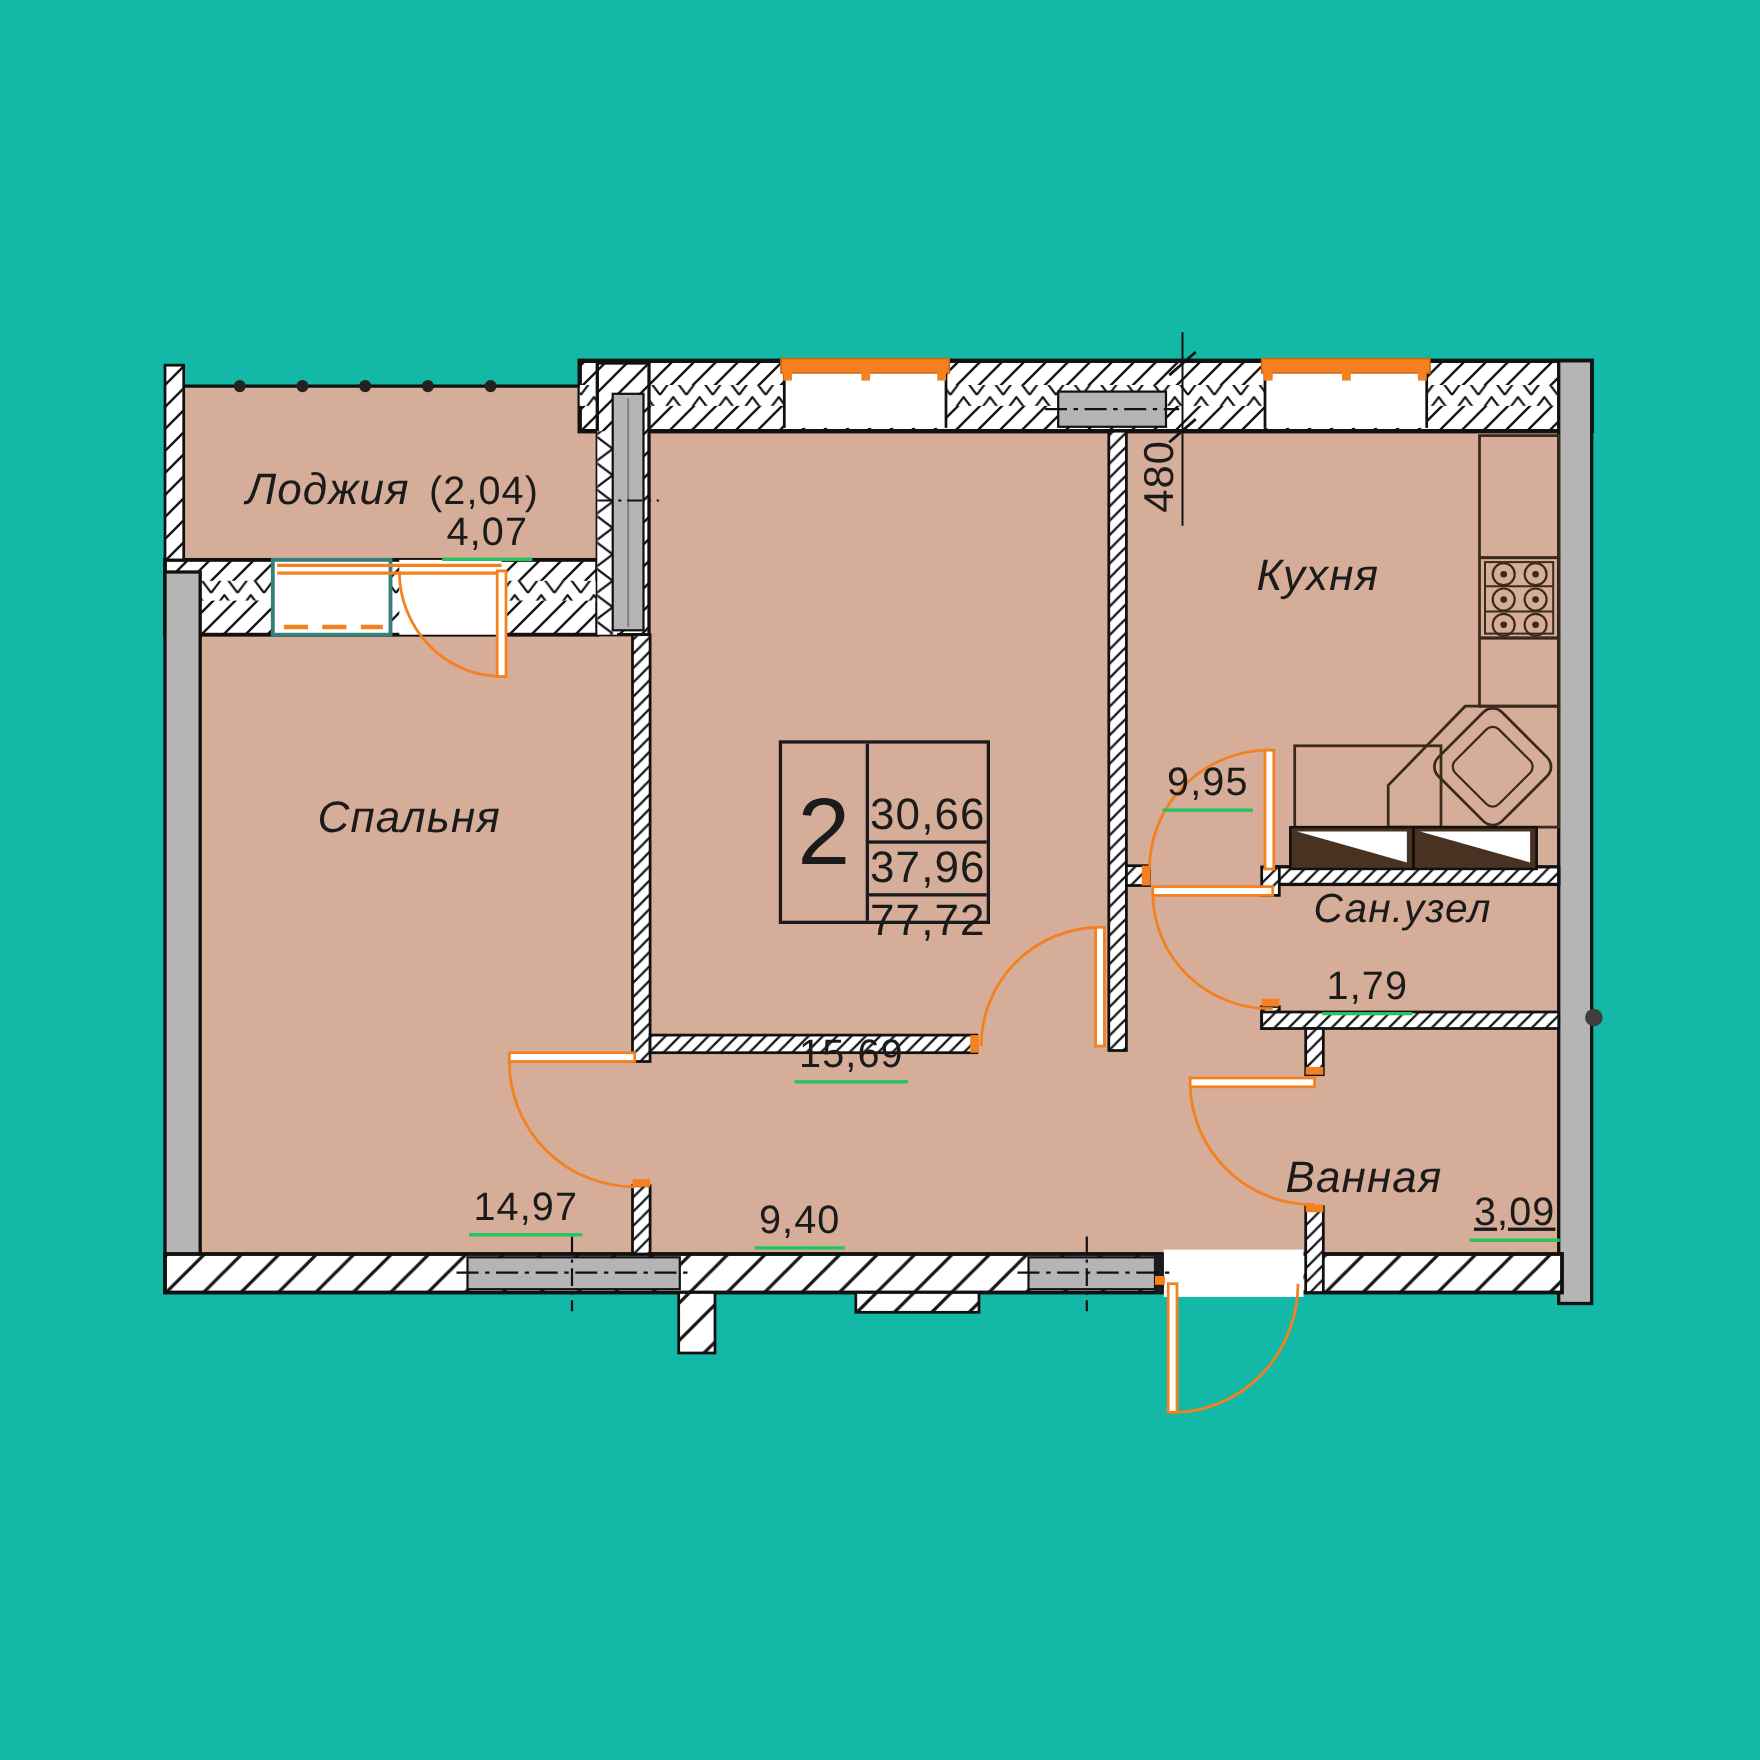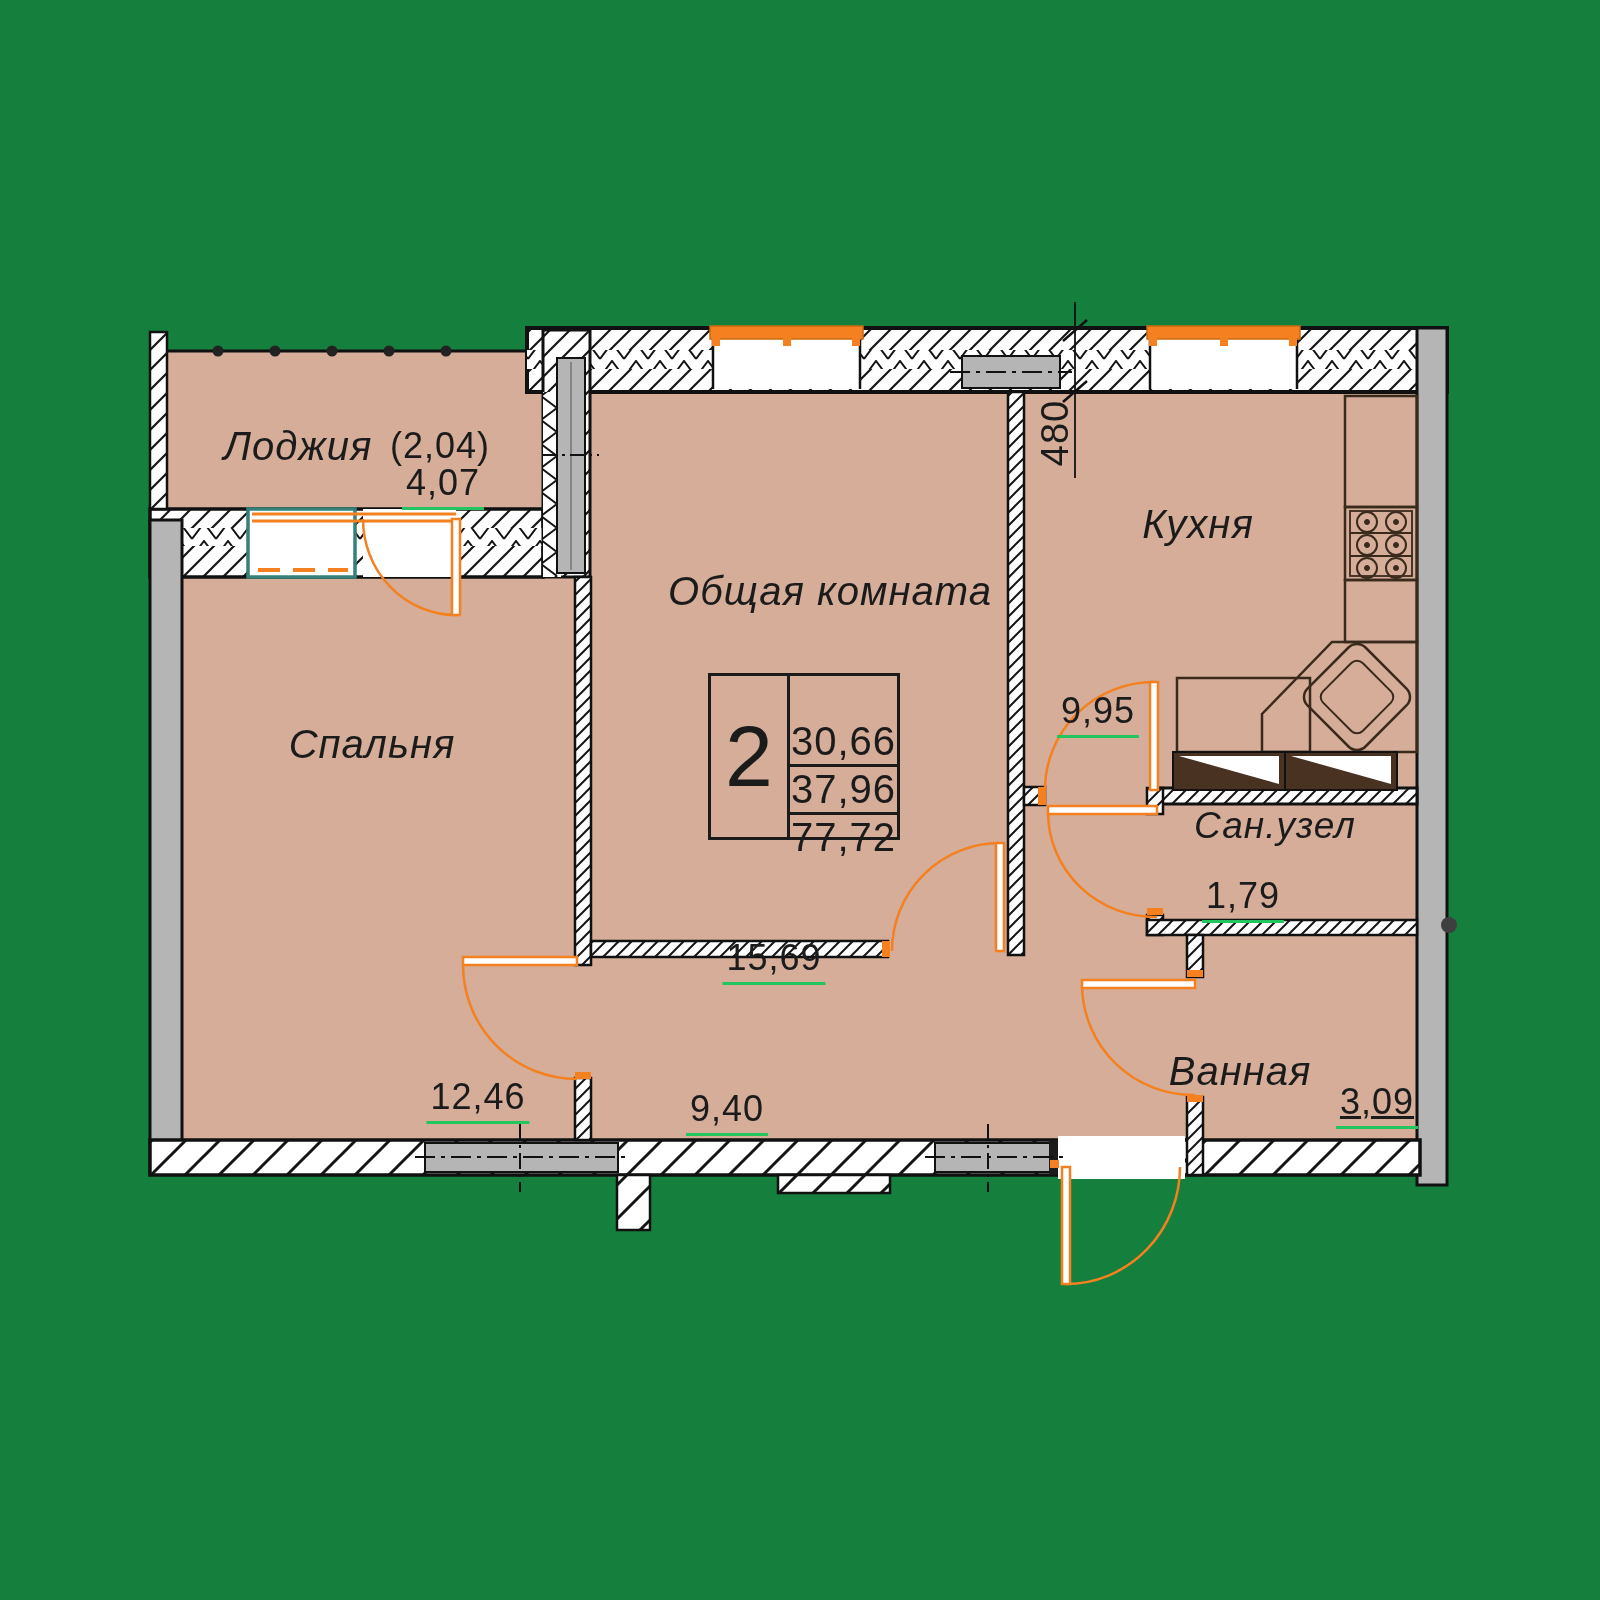--- a/index.html
+++ b/index.html
@@ -1,16 +1,16 @@
 <!DOCTYPE html>
 <html><head>
 <meta charset="utf-8">
 <style>
   html,body{margin:0;padding:0;background:#fff;}
-  .stage{position:relative;width:1600px;height:1600px;background:#15803d;overflow:hidden;
+  .stage{position:relative;width:1600px;height:1600px;background:#14b8a6;overflow:hidden;
          font-family:"Liberation Sans",sans-serif;color:#1b1b1b;}
   .stage svg{position:absolute;left:0;top:0;}
   .lbl{position:absolute;transform:translate(-50%,-50%);white-space:nowrap;
        font-family:"Liberation Sans",sans-serif;color:#1b1b1b;}
   .room{font-style:italic;font-size:40px;letter-spacing:1px;}
   .num{font-style:normal;font-size:36px;letter-spacing:1px;}
   .u{border-bottom:3px solid #22c55e;padding:0 4px 4px 4px;}
   .rot{transform:translate(-50%,-50%) rotate(-90deg);}
   .infobox{position:absolute;left:708px;top:673px;width:192px;height:167px;
            border:3px solid #1b1b1b;box-sizing:border-box;display:flex;background:transparent;}
@@ -268,23 +268,22 @@
       <line x1="1063" y1="402" x2="1087" y2="381" stroke-width="2.5"></line>
     </g>
   </g>
 </svg>
 
 <div class="lbl room" style="left:298px;top:446px;">Лоджия</div>
 <div class="lbl num" style="left:440px;top:446px;">(2,04)</div>
 <div class="lbl num" style="left:443px;top:483px;"><span class="u">4,07</span></div>
 
 <div class="lbl room" style="left:372px;top:732px;margin-top:12px;">Спальня</div>
-<div class="lbl num" style="left:478px;top:1097px;"><span class="u">12,46</span></div>
-
-<div class="lbl room" style="left:830px;top:591px;">Общая комната</div>
+<div class="lbl num" style="left:478px;top:1097px;"><span class="u">14,97</span></div>
+
 <div class="lbl num" style="left:774px;top:910px;margin-top:48px;"><span class="u">15,69</span></div>
 
 <div class="lbl room" style="left:1198px;top:524px;">Кухня</div>
 <div class="lbl num" style="left:1098px;top:686px;margin-top:25px;"><span class="u">9,95</span></div>
 
 <div class="lbl room" style="left:1275px;top:826px;font-size:37px;">Сан.узел</div>
 <div class="lbl num" style="left:1243px;top:896px;"><span class="u">1,79</span></div>
 
 <div class="lbl room" style="left:1240px;top:1071px;">Ванная</div>
 <div class="lbl num" style="left:1377px;top:1102px;text-decoration:underline;"><span class="u">3,09</span></div>

